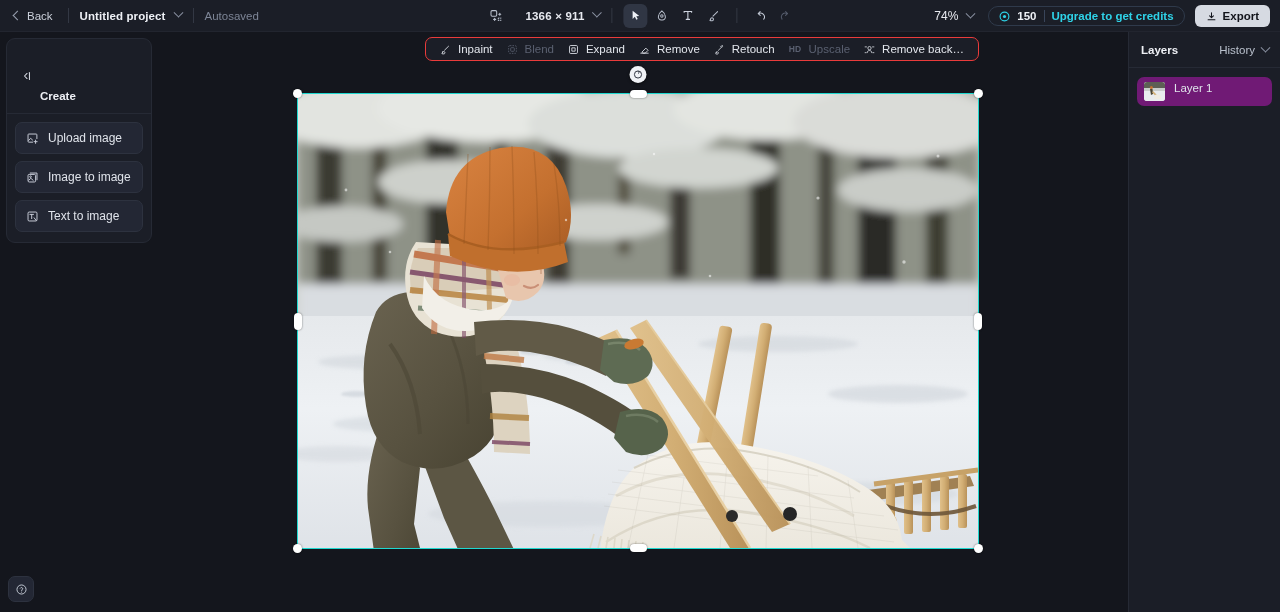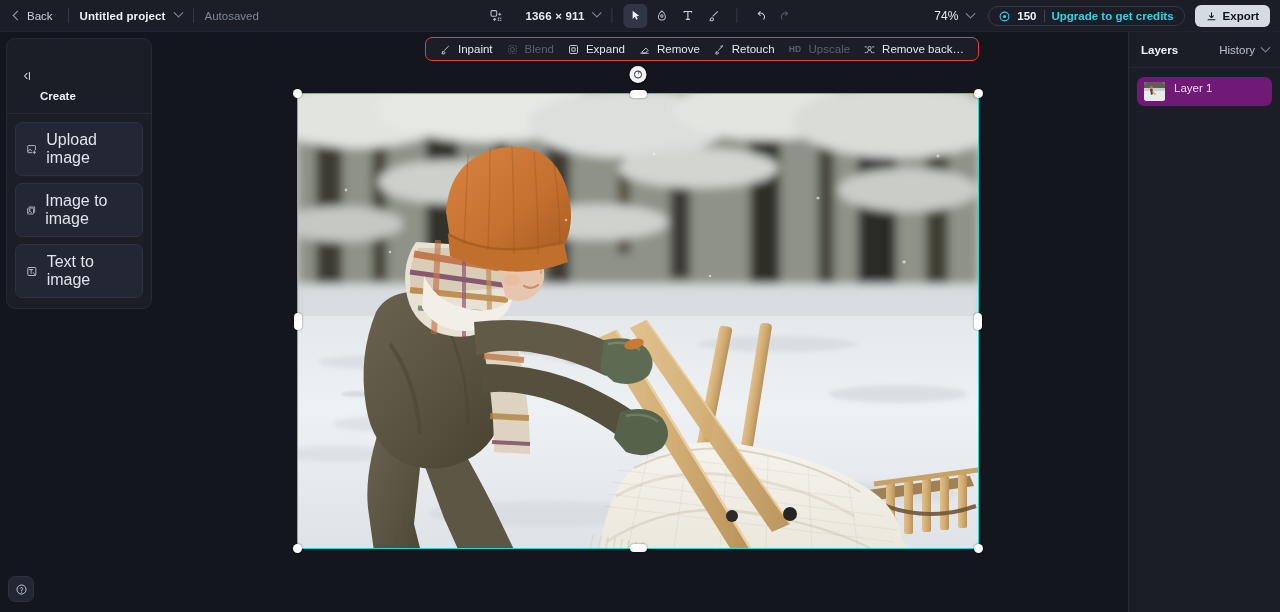--- a/index.html
+++ b/index.html
@@ -82,21 +82,21 @@
     padding: 11px 12px 11px 13px;
     border-bottom: 1px solid #262a35;
   }
   .lp-head-label { font-size: 11.5px; font-weight: bold; color: #eef0f5; margin-top: 40px; }
   .lp-body { padding: 8px 8px 10px 8px; display: flex; flex-direction: column; gap: 7px; }
   .lp-item {
     display: flex; align-items: center; gap: 9px;
     background: #232734; border: 1px solid #2d323f;
     border-radius: 7px; padding: 8px 10px; cursor: pointer;
   }
-  .lp-item-label { font-size: 16px; color: #dfe3ea; }
+  .lp-item-label { font-size: 12px; color: #dfe3ea; }
 
   
   .edit-toolbar {
     position: absolute; left: 425px; top: 37px;
     height: 24px;
     background: #1b1e27;
     border: 1.5px solid #ea3b3b;
     border-radius: 7px;
     display: flex; align-items: center;
     padding: 0 7px;

